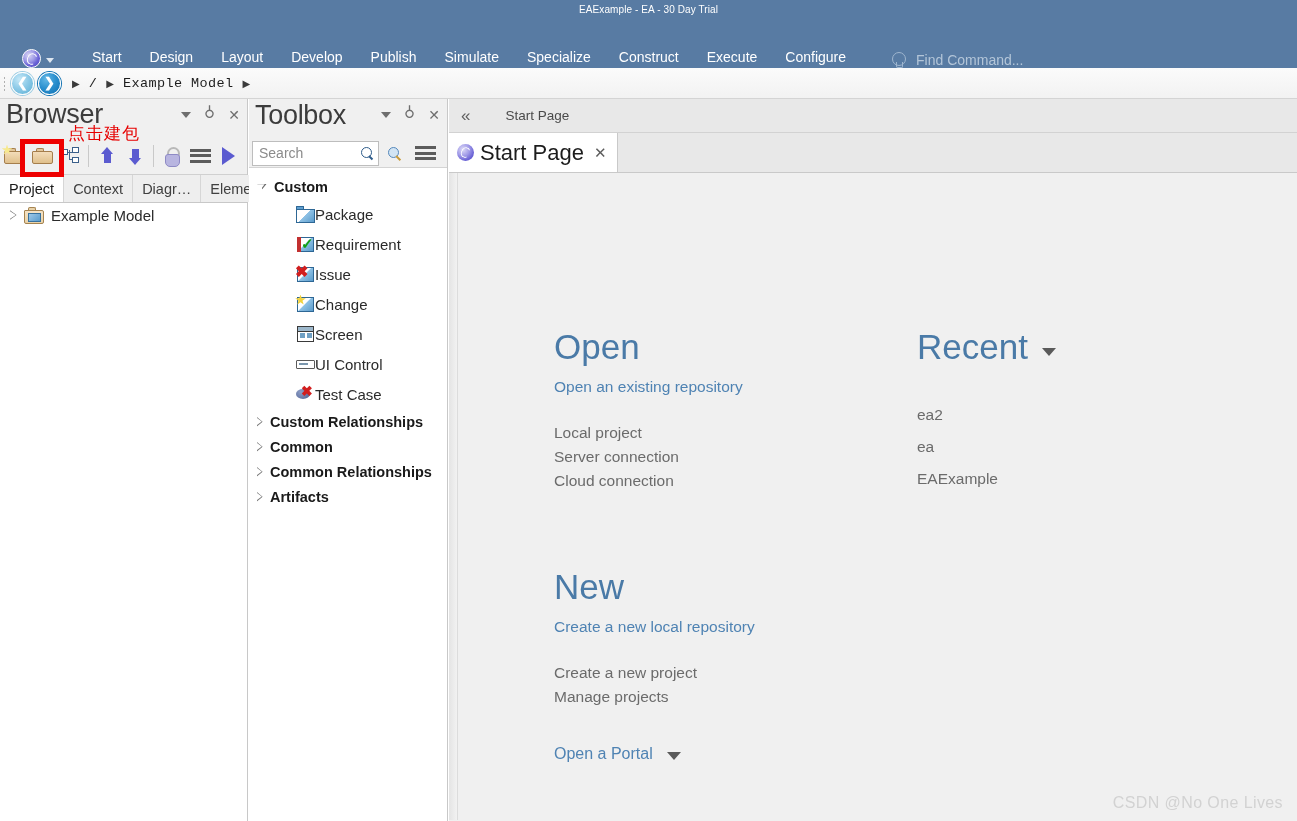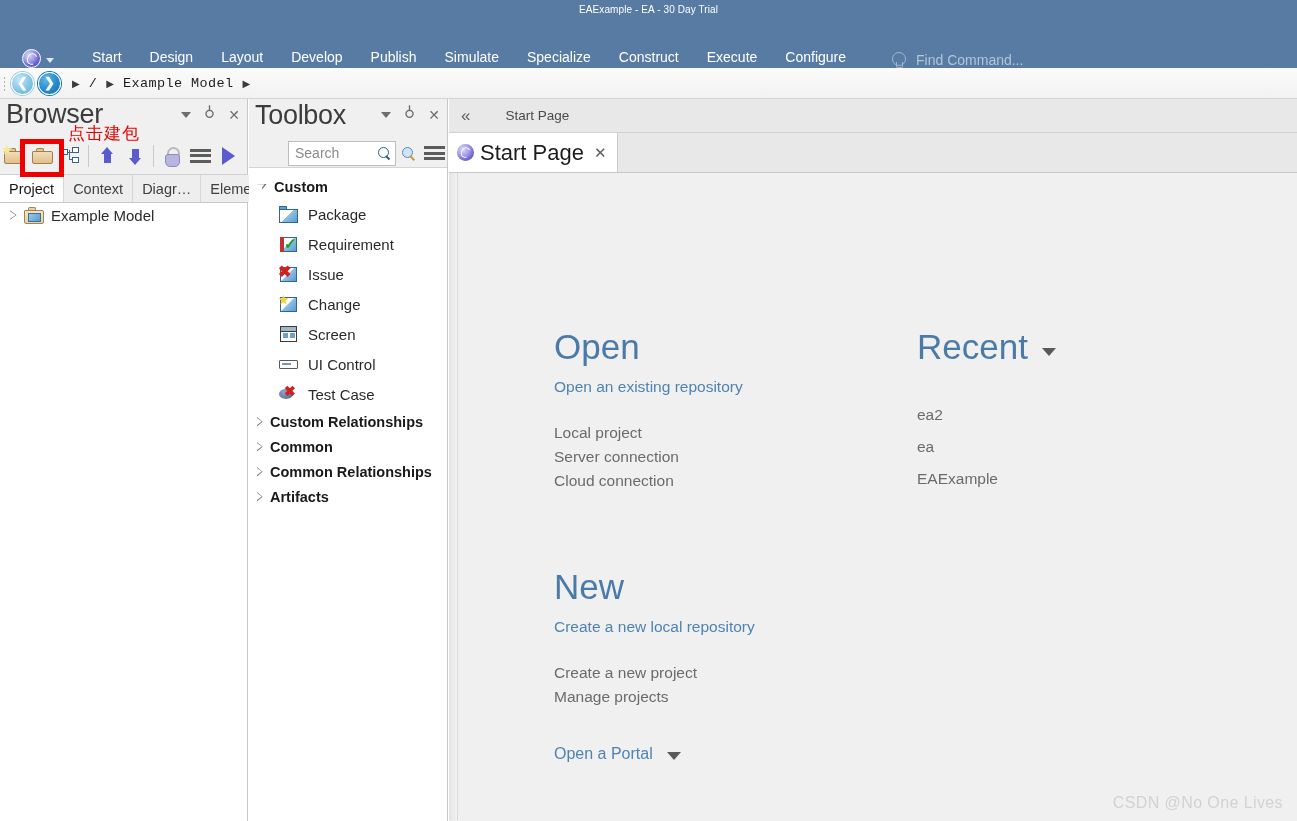--- a/index.html
+++ b/index.html
@@ -350,21 +350,20 @@
   .tbx-head { position: relative; height: 40px; background: #f0f0f0; }
   .tbx-title {
     position: absolute; left: 6px; top: 1px;
     font-size: 27px; color: #3c3c3c; letter-spacing: -0.3px;
   }
   .tbx-searchrow {
     position: relative; height: 29px;
     background: #f0f0f0;
     display: flex; align-items: center;
     border-bottom: 1px solid #d4d4d4;
-    padding-left: 36px;
   }
   .search-box {
     width: 127px; height: 25px; margin-left: 3px;
     background: #ffffff; border: 1px solid #bdbdbd;
     display: flex; align-items: center; justify-content: space-between;
     padding: 0 4px 0 6px;
   }
   .search-ph { font-size: 14px; color: #8b8b8b; }
   .mag {
     width: 13px; height: 13px; position: relative;
@@ -413,22 +412,22 @@
     border-top: 5px solid transparent; border-bottom: 5px solid transparent;
     border-left: 6px solid transparent;
   }
   .tri-right::after {
     content: ""; position: absolute; left: -6px; top: -5px;
     border-top: 5px solid transparent; border-bottom: 5px solid transparent;
     border-left: 6px solid #7d7d7d;
     clip-path: polygon(0 0, 100% 50%, 0 100%, 0 86%, 78% 50%, 0 14%);
   }
   .item-row {
-    display: flex; align-items: center; gap: 10px;
-    height: 30px; padding-left: 30px;
+    display: flex; align-items: center; 
+    height: 30px; padding-left: 47px;
     font-size: 15px; color: #2a2a2a;
   }
   .ic16 { width: 19px; height: 17px; position: relative; flex: 0 0 19px; }
 
   
   .ic-package .hdr {
     position: absolute; left: 0; top: 0; width: 8px; height: 4px;
     background: #5f9fd0; border: 1px solid #2e6795; border-bottom: none;
     border-radius: 1px 1px 0 0;
   }

